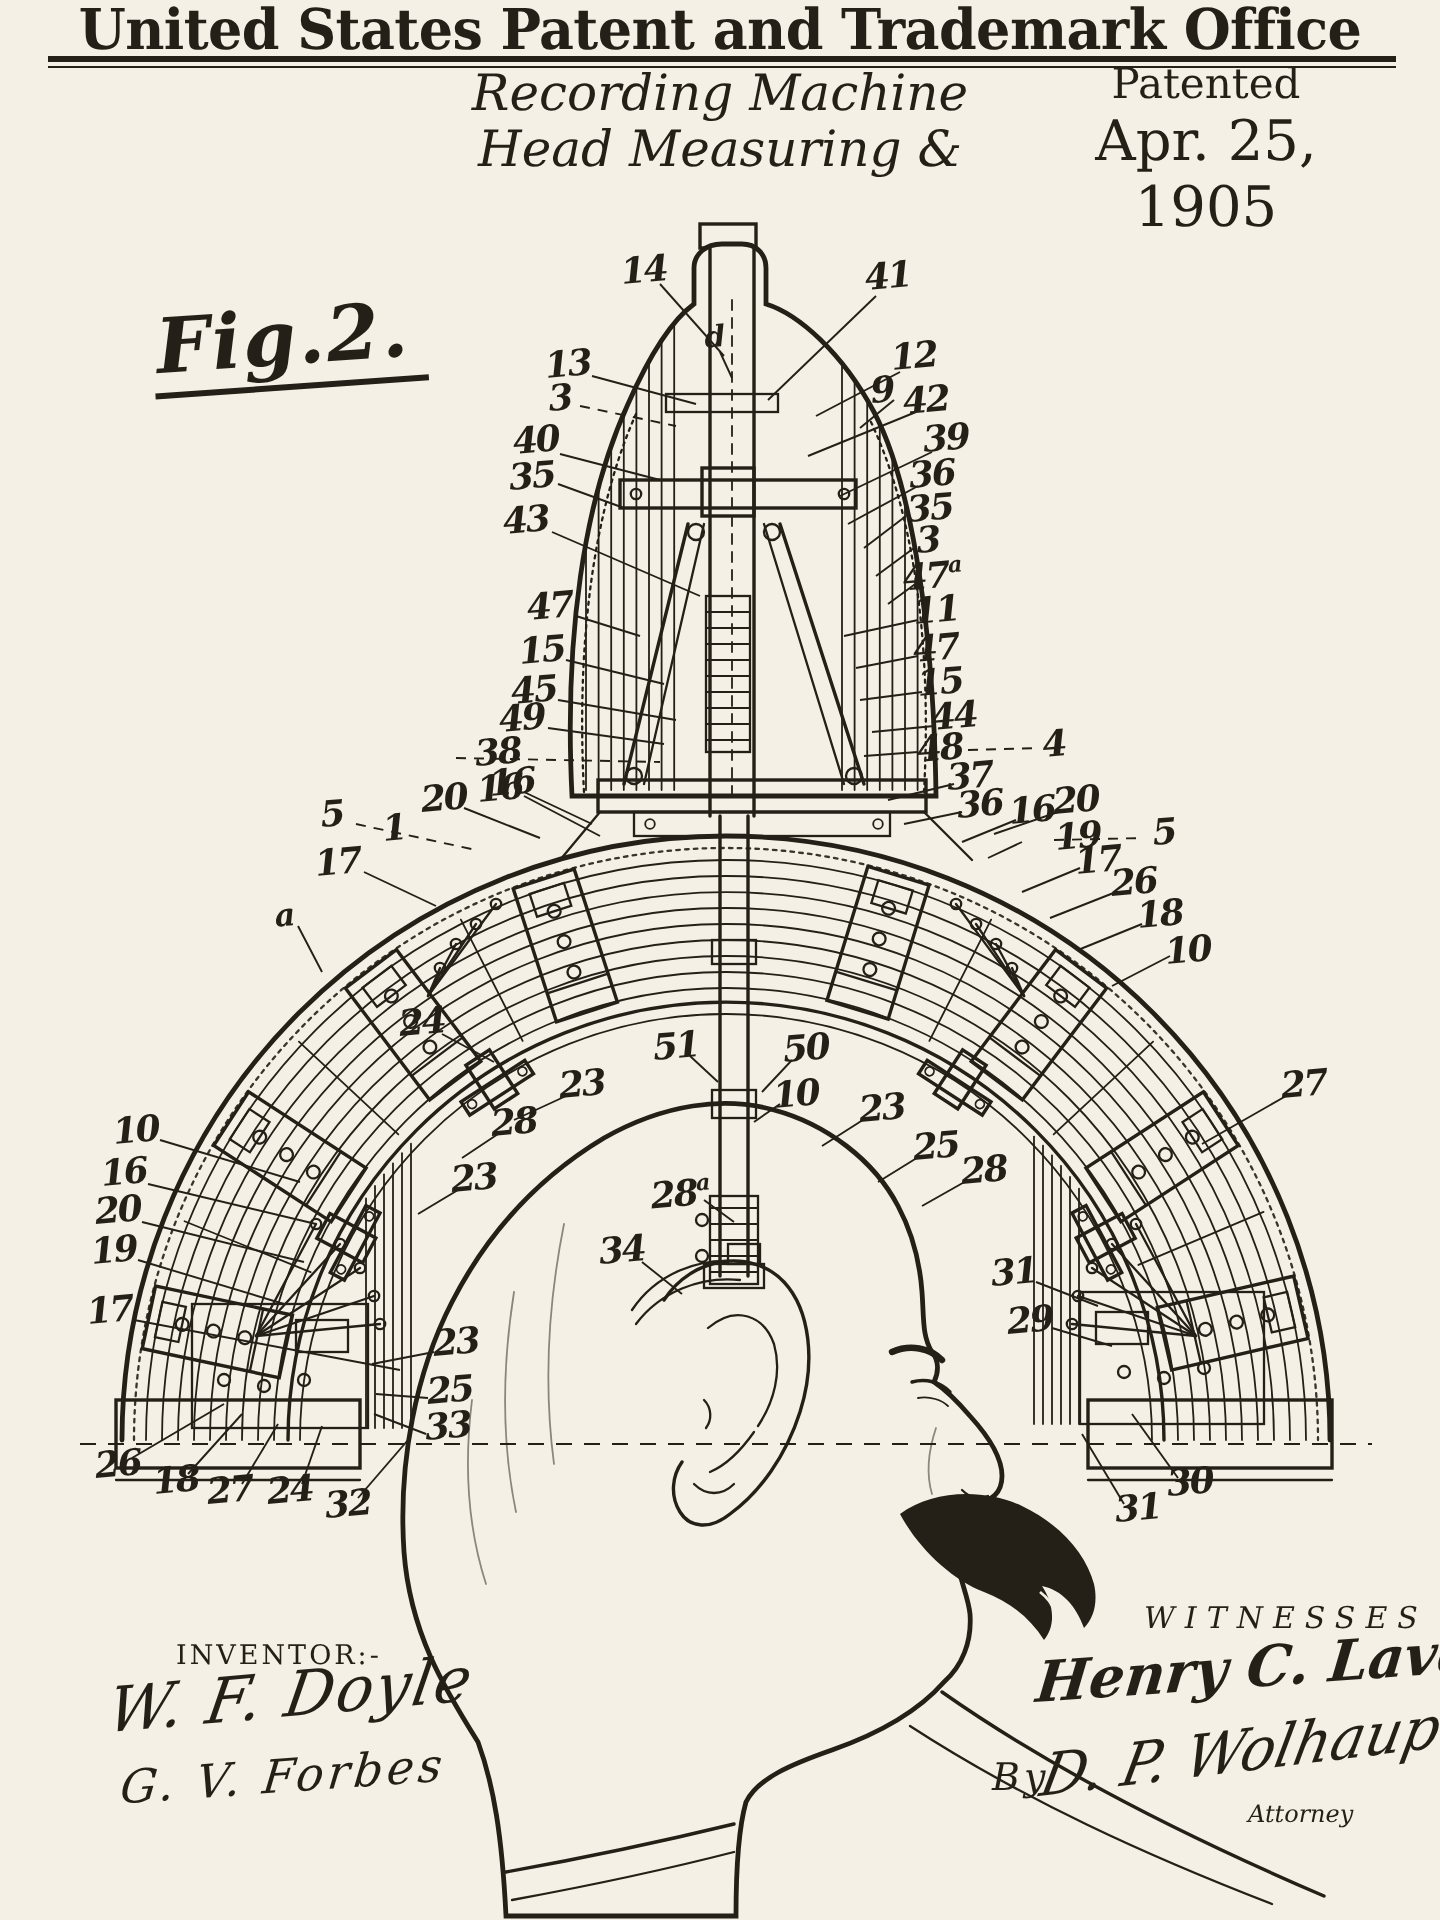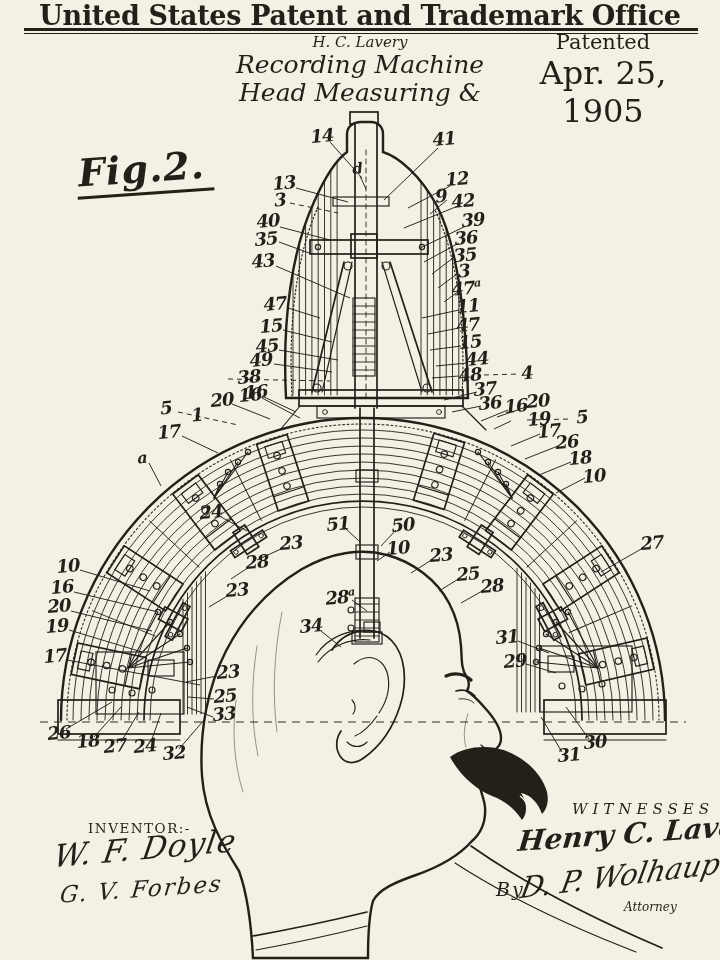--- a/index.html
+++ b/index.html
@@ -8,21 +8,21 @@
   .page{position:relative;width:720px;height:960px;background:var(--paper);overflow:hidden;}
   .office{position:absolute;top:0;left:0;width:720px;text-align:center;font-weight:700;font-size:27px;letter-spacing:-.3px;white-space:nowrap;transform:scaleY(1.04);}
   .rule-thick{position:absolute;top:28px;left:24px;width:674px;height:2.6px;background:var(--ink);}
   .rule-thin{position:absolute;top:33px;left:24px;width:674px;height:1px;background:var(--ink);}
   .no-block{position:absolute;top:36px;left:28px;font-size:37px;letter-spacing:1px;}
   .c-block{position:absolute;top:33px;left:210px;width:300px;text-align:center;font-style:italic;}
   .c-sm{font-size:15px;}
   .c-lg{font-size:25px;line-height:28px;}
   .r-block{position:absolute;top:30px;right:22px;width:190px;text-align:center;}
   .r-l1{font-size:21px;}
-  .r-l2{font-size:32px;}
+  .r-l2{font-size:28px;}
   .figcap{position:absolute;top:146px;left:76px;font-size:38px;font-style:italic;font-weight:700;transform:rotate(-4deg);border-bottom:3.5px solid var(--ink);padding:0 8px 1px 2px;letter-spacing:1px;}
   svg#art{position:absolute;top:0;left:0;}
   #labels{position:absolute;top:0;left:0;width:720px;height:960px;pointer-events:none;}
   .plabel{position:absolute;transform:translate(-50%,-50%) rotate(-5deg);font-style:italic;font-weight:700;font-size:18px;letter-spacing:-1px;line-height:1;white-space:nowrap;}
   .plabel sup{font-size:62%;}
   .wit-head{position:absolute;top:820px;left:88px;font-size:13.5px;letter-spacing:1.5px;}
   .sig1{position:absolute;top:830px;left:54px;font-size:31px;font-style:italic;transform:rotate(-5deg) skewX(-14deg);letter-spacing:1px;}
   .sig2{position:absolute;top:876px;left:60px;font-size:23px;font-style:italic;transform:rotate(-4deg) skewX(-10deg);letter-spacing:2px;}
   .inv-head{position:absolute;top:800px;left:572px;font-size:15px;font-style:italic;letter-spacing:5px;}
   .inv-sig{position:absolute;top:816px;left:518px;font-size:28px;font-style:italic;font-weight:700;transform:rotate(-4deg) skewX(-10deg);white-space:nowrap;}
@@ -34,21 +34,20 @@
 <body>
 
 <div class="page">
 
   <div class="office">United States Patent and Trademark Office</div>
   <div class="rule-thick"></div>
   <div class="rule-thin"></div>
 
 
   <div class="c-block">
-    <div class="c-sm">H. C. Lavery</div>
     <div class="c-lg">Recording Machine</div>
     <div class="c-lg">Head Measuring &amp;</div>
   </div>
 
   <div class="r-block">
     <div class="r-l1">Patented</div>
     <div class="r-l2">Apr. 25, 1905</div>
   </div>
 
   <div class="figcap">Fig.2.</div>

